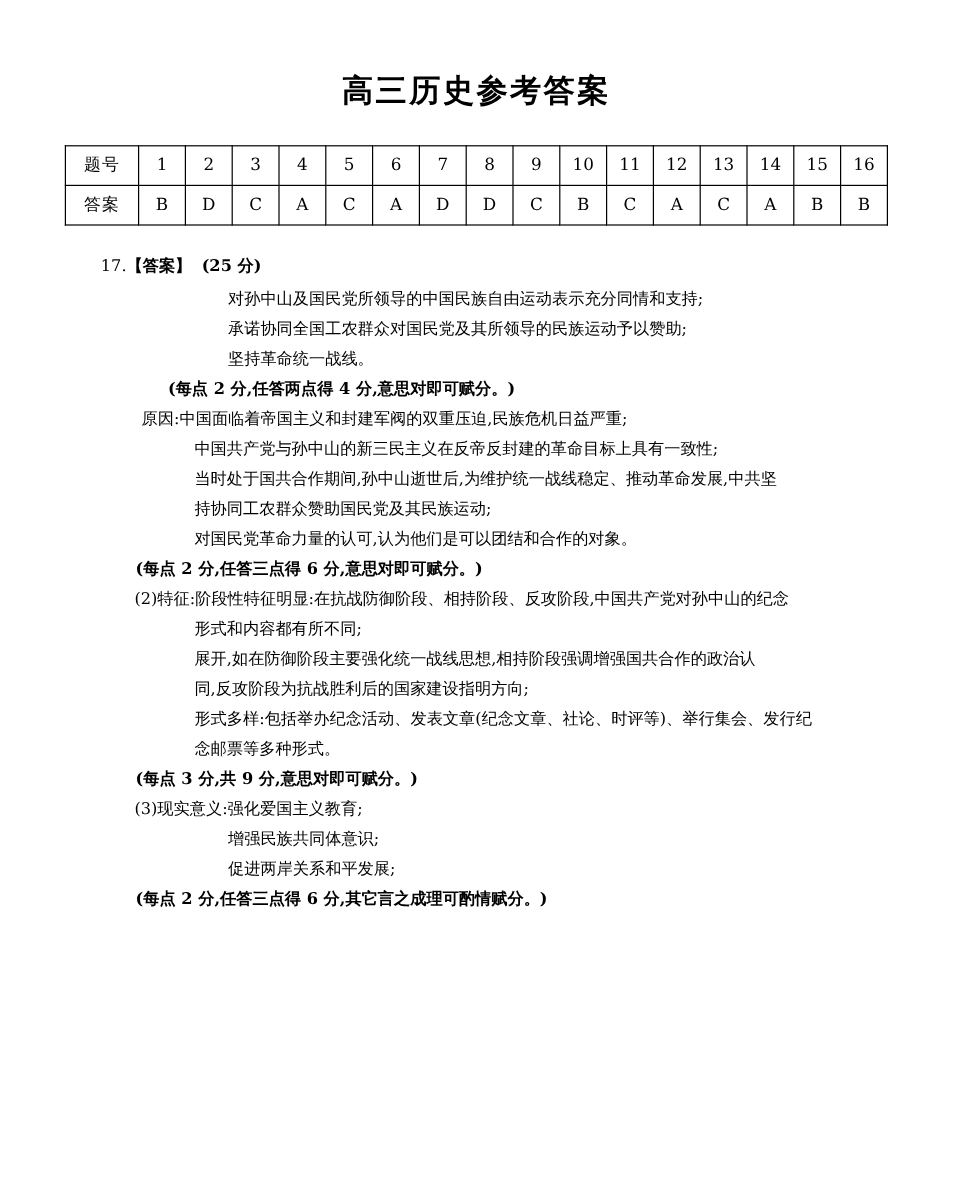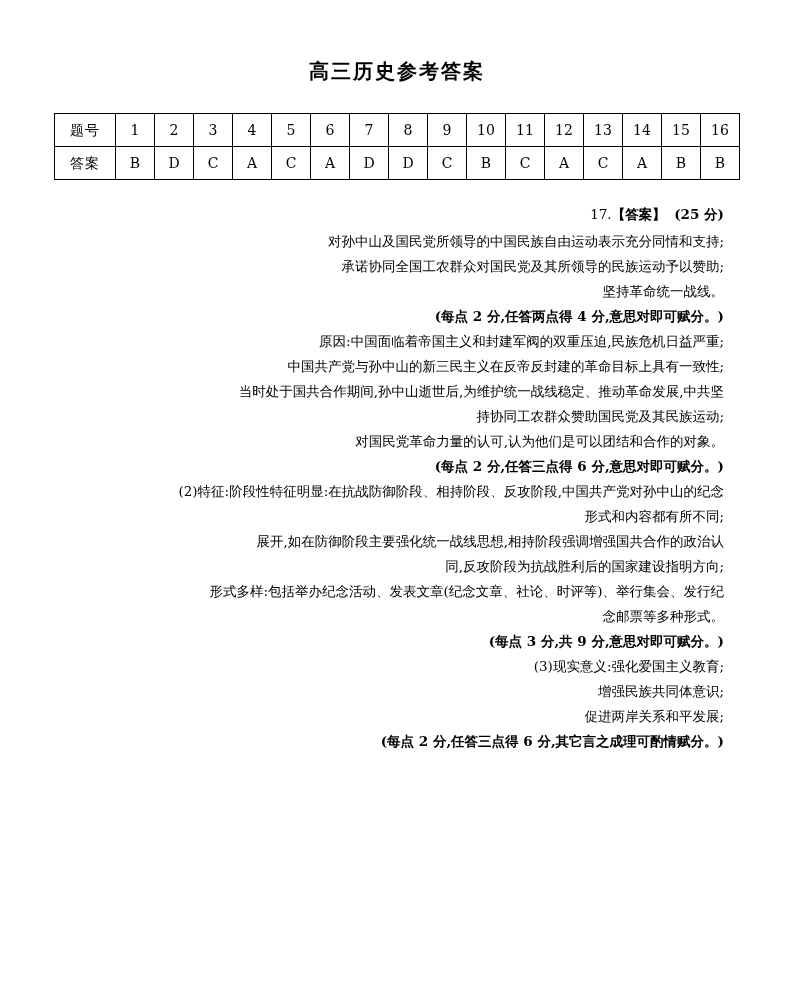--- a/index.html
+++ b/index.html
@@ -19,21 +19,21 @@
     width: 794px;
     height: 983px;
     position: relative;
     box-sizing: border-box;
     padding: 0 70px;
   }
   .doc-title {
     text-align: center;
     font-family: Liberation Serif, serif;
     font-weight: bold;
-    font-size: 20px;
+    font-size: 26px;
     letter-spacing: 2px;
     margin-top: 58px;
     margin-bottom: 0;
   }
   .answer-table-wrap {
     margin-top: 28px;
     display: flex;
     justify-content: center;
   }
   table.answer-table {
@@ -53,36 +53,35 @@
   table.answer-table td.head-cell {
     min-width: 44px;
     padding: 0 8px;
     letter-spacing: 1px;
   }
   .body-block {
     margin-top: 22px;
     font-family: "DejaVu Serif", "Liberation Serif", serif;
     font-size: 13.5px;
     line-height: 25px;
-    text-align: right;
   }
   .q-head {
     margin-left: 14px;
     margin-bottom: 2px;
   }
   .q-head .bold {
     font-weight: bold;
   }
   .line {
     white-space: nowrap;
   }
   .ind1 { margin-left: 42px; }
   .ind3 { margin-left: 120px; }
   .ind4 { margin-left: 92px; }
-  .ind5 { margin-left: 104px; }
+  .ind5 { margin-left: 48px; }
   .ind8 { margin-left: 92px; }
   .ind9 { margin-left: 120px; }
   .bold { font-weight: bold; }
   .note {
     font-weight: bold;
     margin-left: 70px;
   }
   .note2 {
     font-weight: bold;
     margin-left: 43px;

